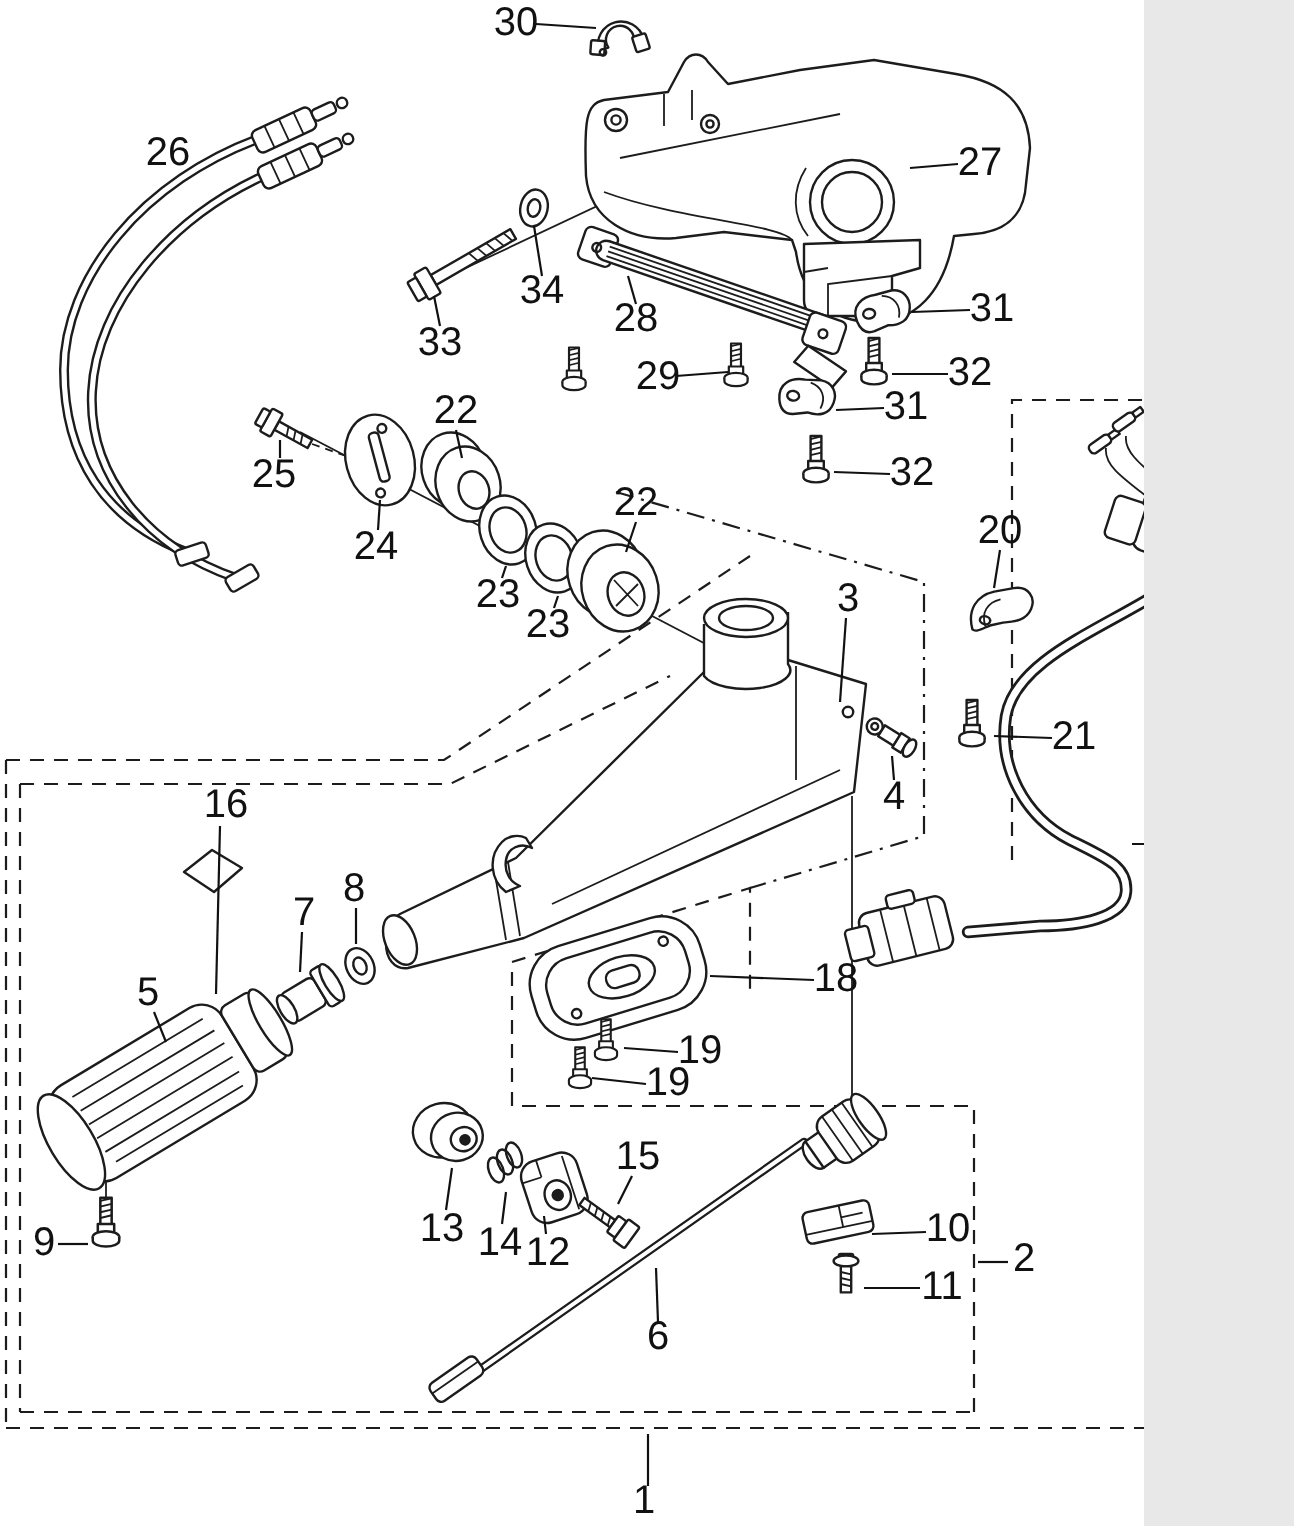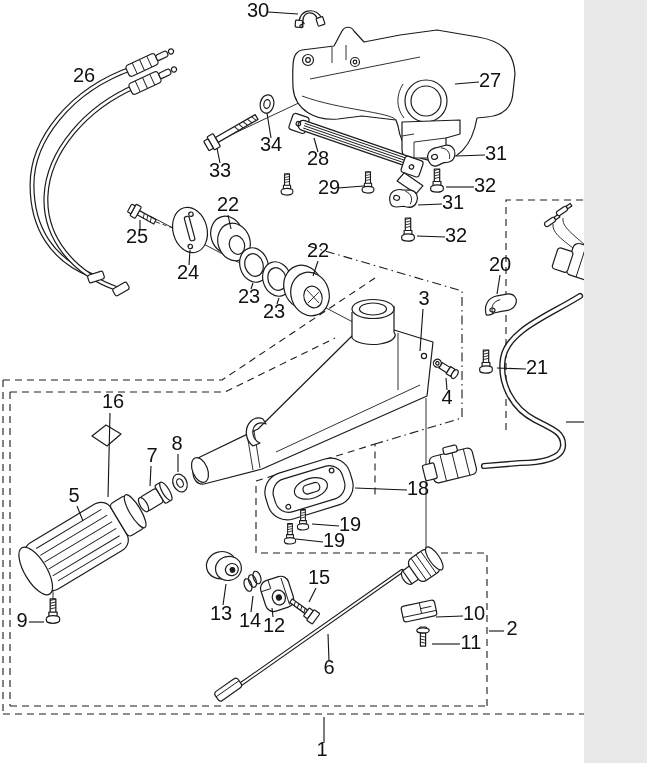--- a/index.html
+++ b/index.html
@@ -1,18 +1,18 @@
 <!DOCTYPE html>
 <html style="--line: #1c1c1c; --bg: #ffffff;"><head>
 <meta charset="utf-8">
 <style>
   :root { --line:#1c1c1c; --bg:#ffffff; }
   html,body{margin:0;padding:0;background:#e8e8e8;}
   .stage{position:relative;width:572px;height:763px;background:var(--bg);overflow:hidden;
-         font-family:"Liberation Sans", sans-serif;padding-left:12px;}
+         font-family:"Liberation Sans", sans-serif;}
   svg{position:absolute;inset:0;}
   svg *{vector-effect:none;}
   .s{stroke:var(--line);stroke-width:1.2;fill:none;stroke-linecap:round;stroke-linejoin:round;}
   .f{stroke:var(--line);stroke-width:1.2;fill:#ffffff;stroke-linejoin:round;}
   .fd{stroke:var(--line);stroke-width:1;fill:var(--line);}
   .thin{stroke:var(--line);stroke-width:0.9;fill:none;}
   .dash{stroke:var(--line);stroke-width:1.1;fill:none;stroke-dasharray:7 5;}
   .dashdot{stroke:var(--line);stroke-width:1.1;fill:none;stroke-dasharray:9 4 1.5 4;}
   .cableO{stroke:var(--line);stroke-width:5;fill:none;stroke-linecap:round;}
   .cableI{stroke:#ffffff;stroke-width:2.6;fill:none;stroke-linecap:round;}

